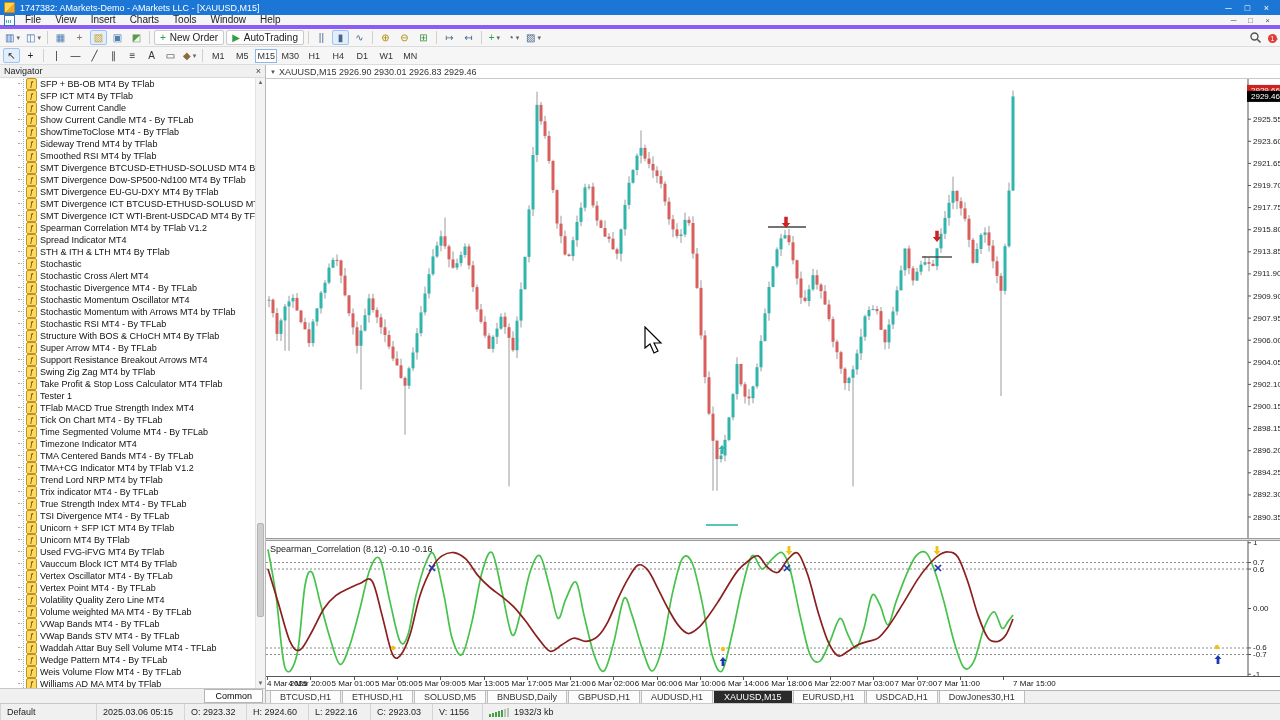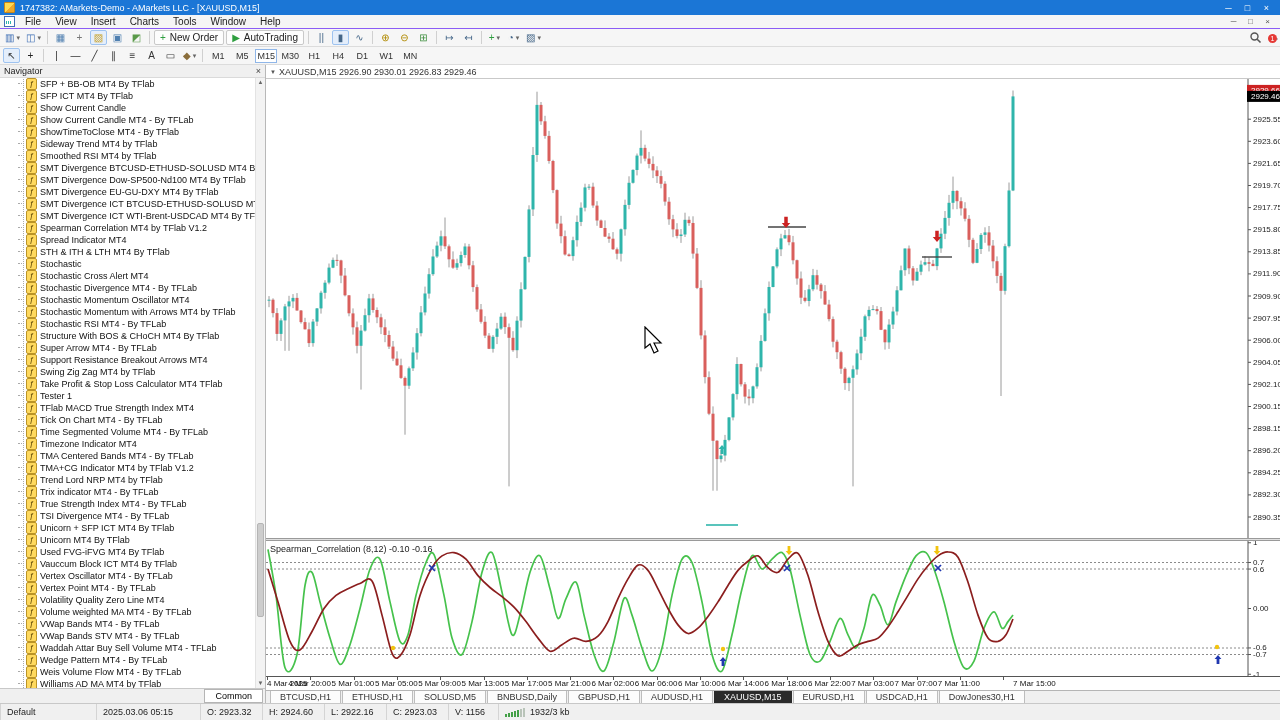--- a/index.html
+++ b/index.html
@@ -5,21 +5,21 @@
   html,body{margin:0;padding:0;}
   body{width:1280px;height:720px;overflow:hidden;font-family:"Liberation Sans",sans-serif;background:#f0f0f0;-webkit-font-smoothing:antialiased;}
   .wrap{position:relative;width:1280px;height:720px;background:#f0f0f0;}
   
   .titlebar{position:absolute;left:0;top:0;width:1280px;height:15px;background:#1b76d6;display:flex;align-items:center;padding:0 4px;box-sizing:border-box;}
   .mt4-logo{width:9px;height:9px;background:linear-gradient(135deg,#ffd954 0 55%,#f0a82a 55% 100%);border:1px solid #c8871a;border-radius:1px;}
   .titletext{color:#fff;font-size:9px;margin-left:5px;white-space:nowrap;}
   .winbtns{margin-left:auto;display:flex;color:#fff;font-size:9px;}
   .winbtns span{width:19px;text-align:center;}
   
-  .menubar{position:absolute;left:0;top:15px;width:1280px;height:14px;background:#f5f5f5;border-bottom:1px solid #8b5cf6;display:flex;align-items:center;font-size:10px;color:#222;box-sizing:border-box;}
+  .menubar{position:absolute;left:0;top:15px;width:1280px;height:14px;background:#f5f5f5;border-bottom:4px solid #8b5cf6;display:flex;align-items:center;font-size:10px;color:#222;box-sizing:border-box;}
   .child-icon{width:9px;height:9px;margin:0 3px 0 4px;background:linear-gradient(#fff,#fff) padding-box,#3f6fb5;border:1px solid #3f6fb5;position:relative;}
   .child-icon::after{content:"";position:absolute;left:1px;top:4px;width:5px;height:3px;background:repeating-linear-gradient(90deg,#2fb5ab 0 1px,transparent 1px 2px);}
   .menu-item{padding:0 7px;height:14px;line-height:14px;}
   .menu-winbtns{margin-left:auto;color:#555;font-size:8px;display:flex;padding-right:4px;}
   .menu-winbtns span{width:17px;text-align:center;}
   
   .toolbar{position:absolute;left:0;width:1280px;background:#f6f6f6;border-bottom:1px solid #dcdcdc;display:flex;align-items:center;padding-left:2px;box-sizing:border-box;}
   .tb1{top:29px;height:18px;}
   .tb2{top:47px;height:18px;}
   .tbtn{height:15px;min-width:17px;display:flex;align-items:center;justify-content:center;font-size:10px;color:#333;border:1px solid transparent;border-radius:2px;margin:0 1px;padding:0 1px;box-sizing:border-box;white-space:nowrap;}
@@ -1039,21 +1039,21 @@
         <span class="chart-tab">EURUSD,H1</span>
         <span class="chart-tab">USDCAD,H1</span>
         <span class="chart-tab">DowJones30,H1</span>
       </div>
   </div>
 
   <div class="statusbar">
     <span id="status-cells" style="display:flex;height:17px;">
         <span class="scell" style="min-width: 96px;">Default</span>
         <span class="scell" style="min-width: 88px;">2025.03.06 05:15</span>
-        <span class="scell" style="min-width: 62px; margin-left: 16px;">O: 2923.32</span>
+        <span class="scell" style="min-width: 62px;">O: 2923.32</span>
         <span class="scell" style="min-width: 62px;">H: 2924.60</span>
         <span class="scell" style="min-width: 62px;">L: 2922.16</span>
         <span class="scell" style="min-width: 62px;">C: 2923.03</span>
         <span class="scell" style="min-width: 50px;">V: 1156</span>
         <span class="scell" style="min-width: 84px;">
           <span class="bars">
             <span style="height: 3px; background: rgb(67, 160, 71);"></span>
             <span style="height: 4px; background: rgb(67, 160, 71);"></span>
             <span style="height: 5px; background: rgb(67, 160, 71);"></span>
             <span style="height: 6px; background: rgb(67, 160, 71);"></span>

